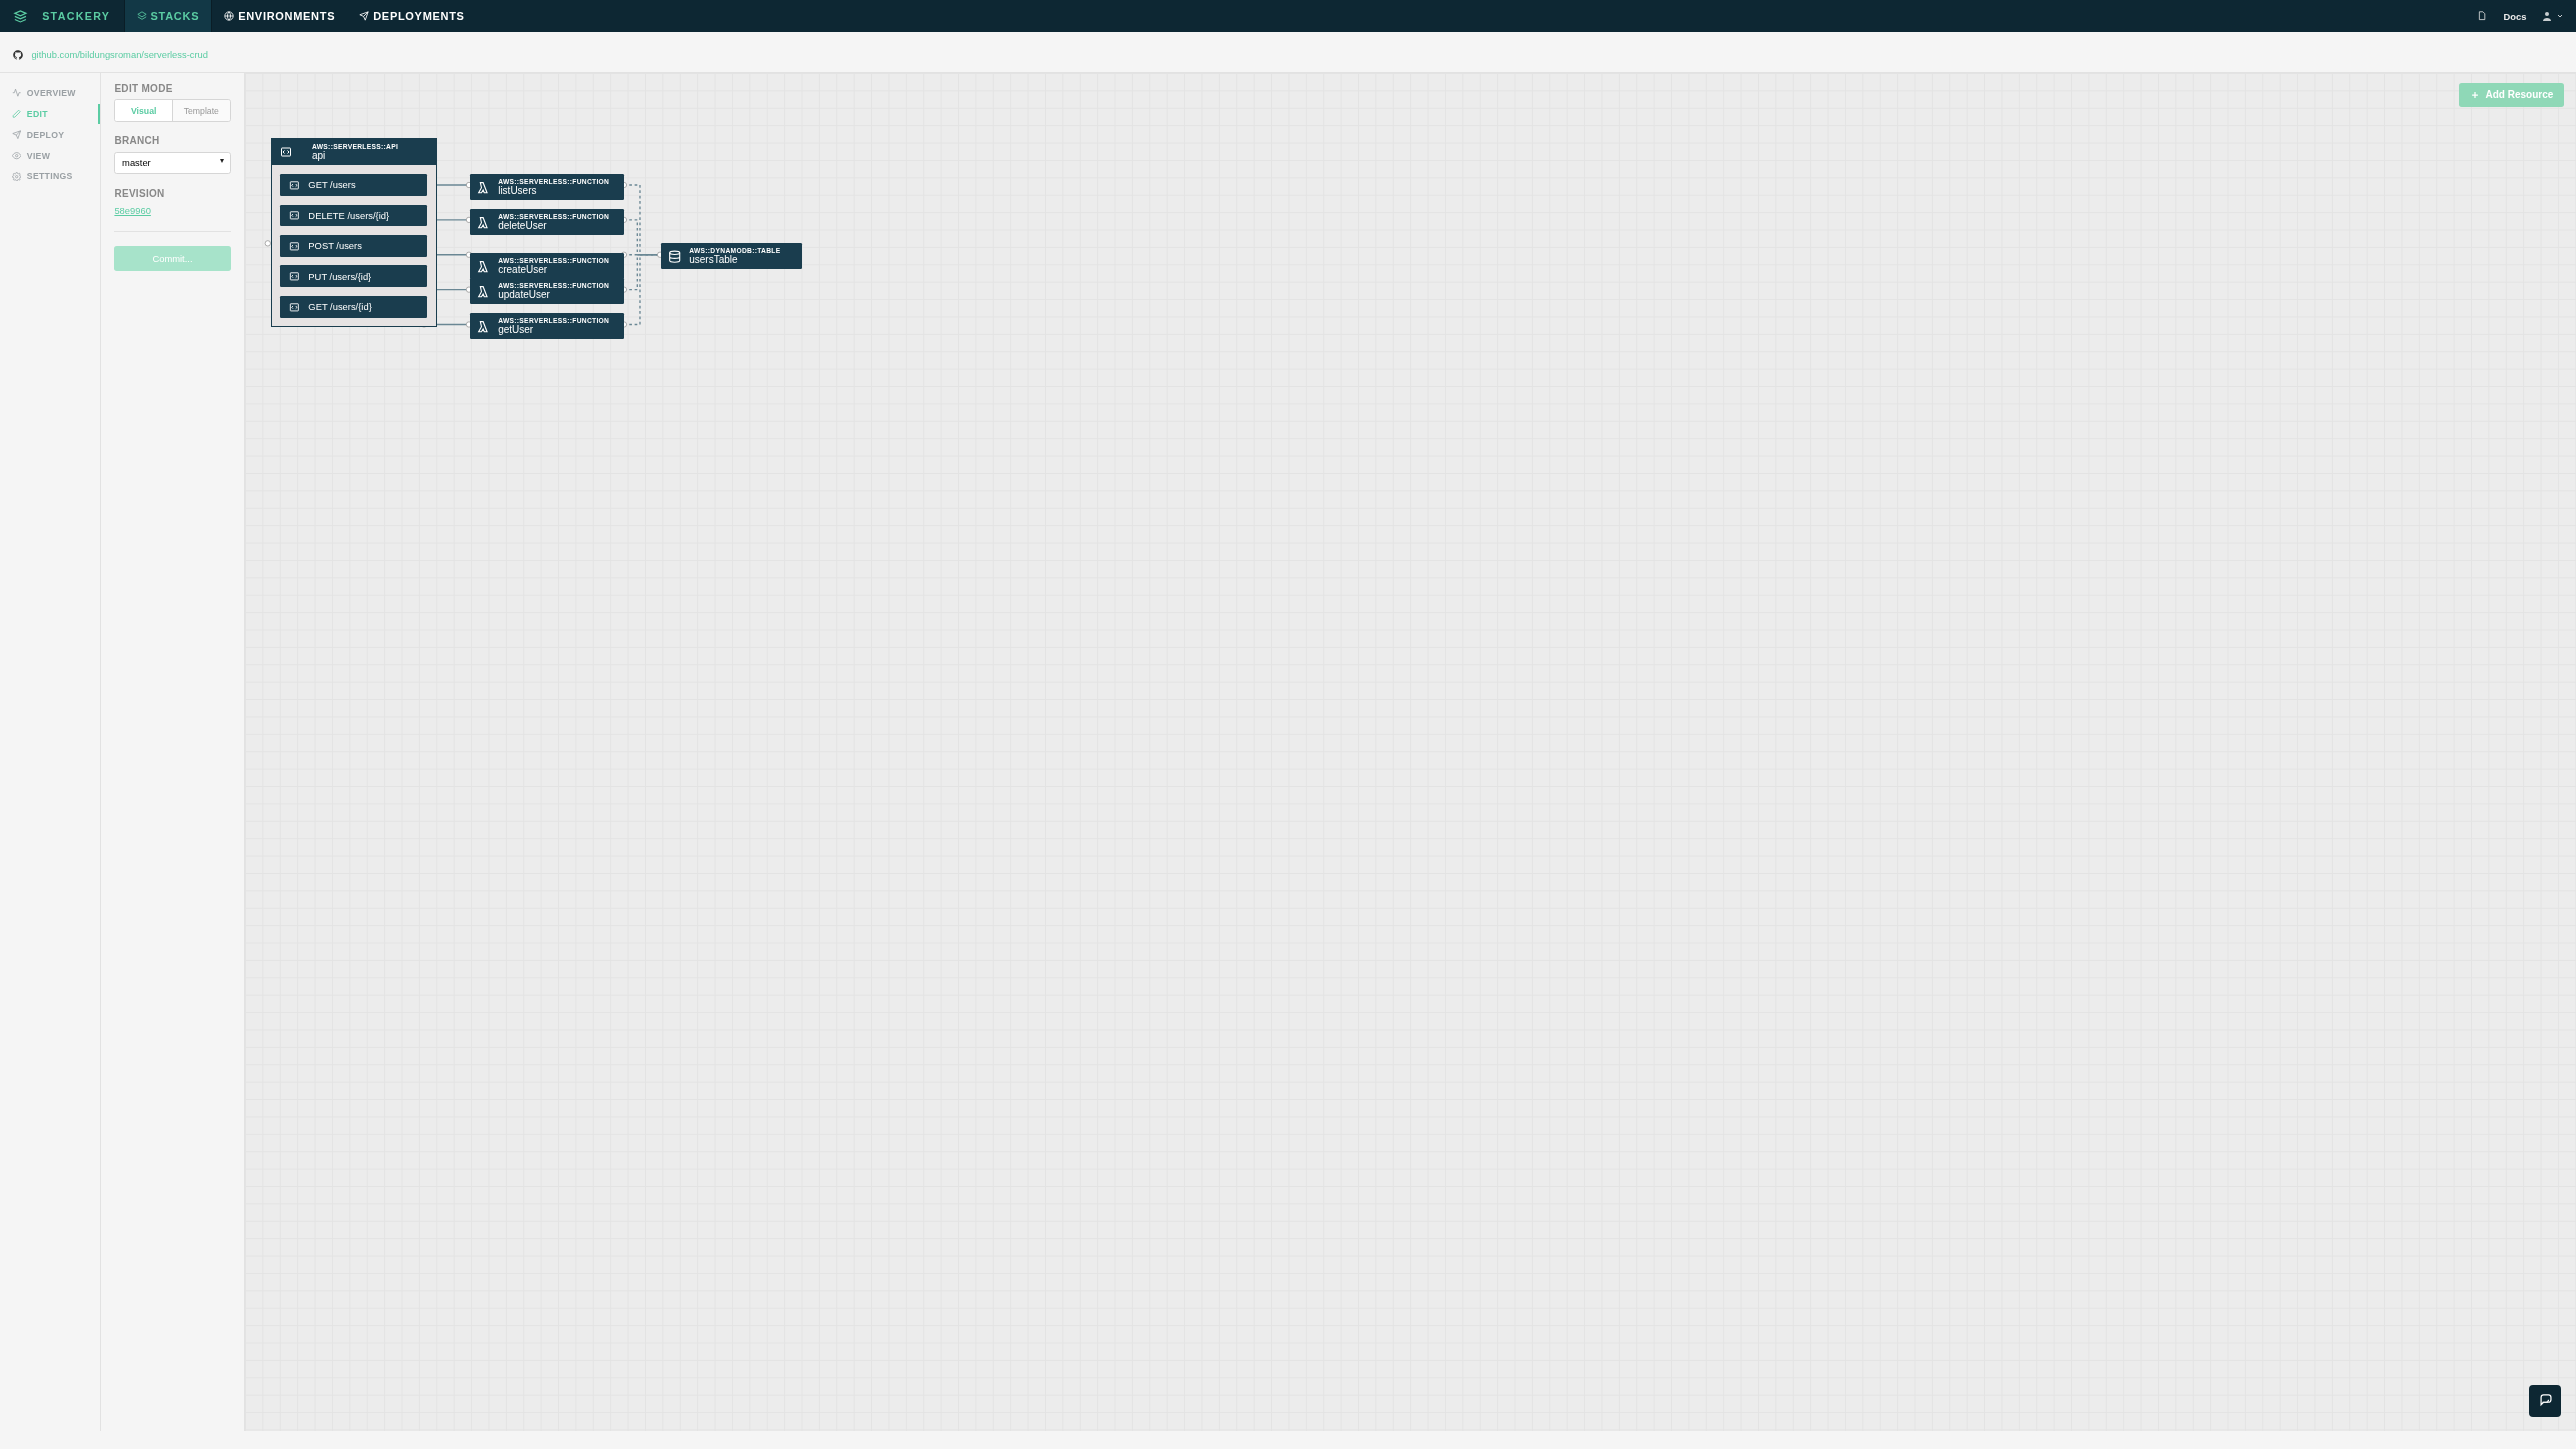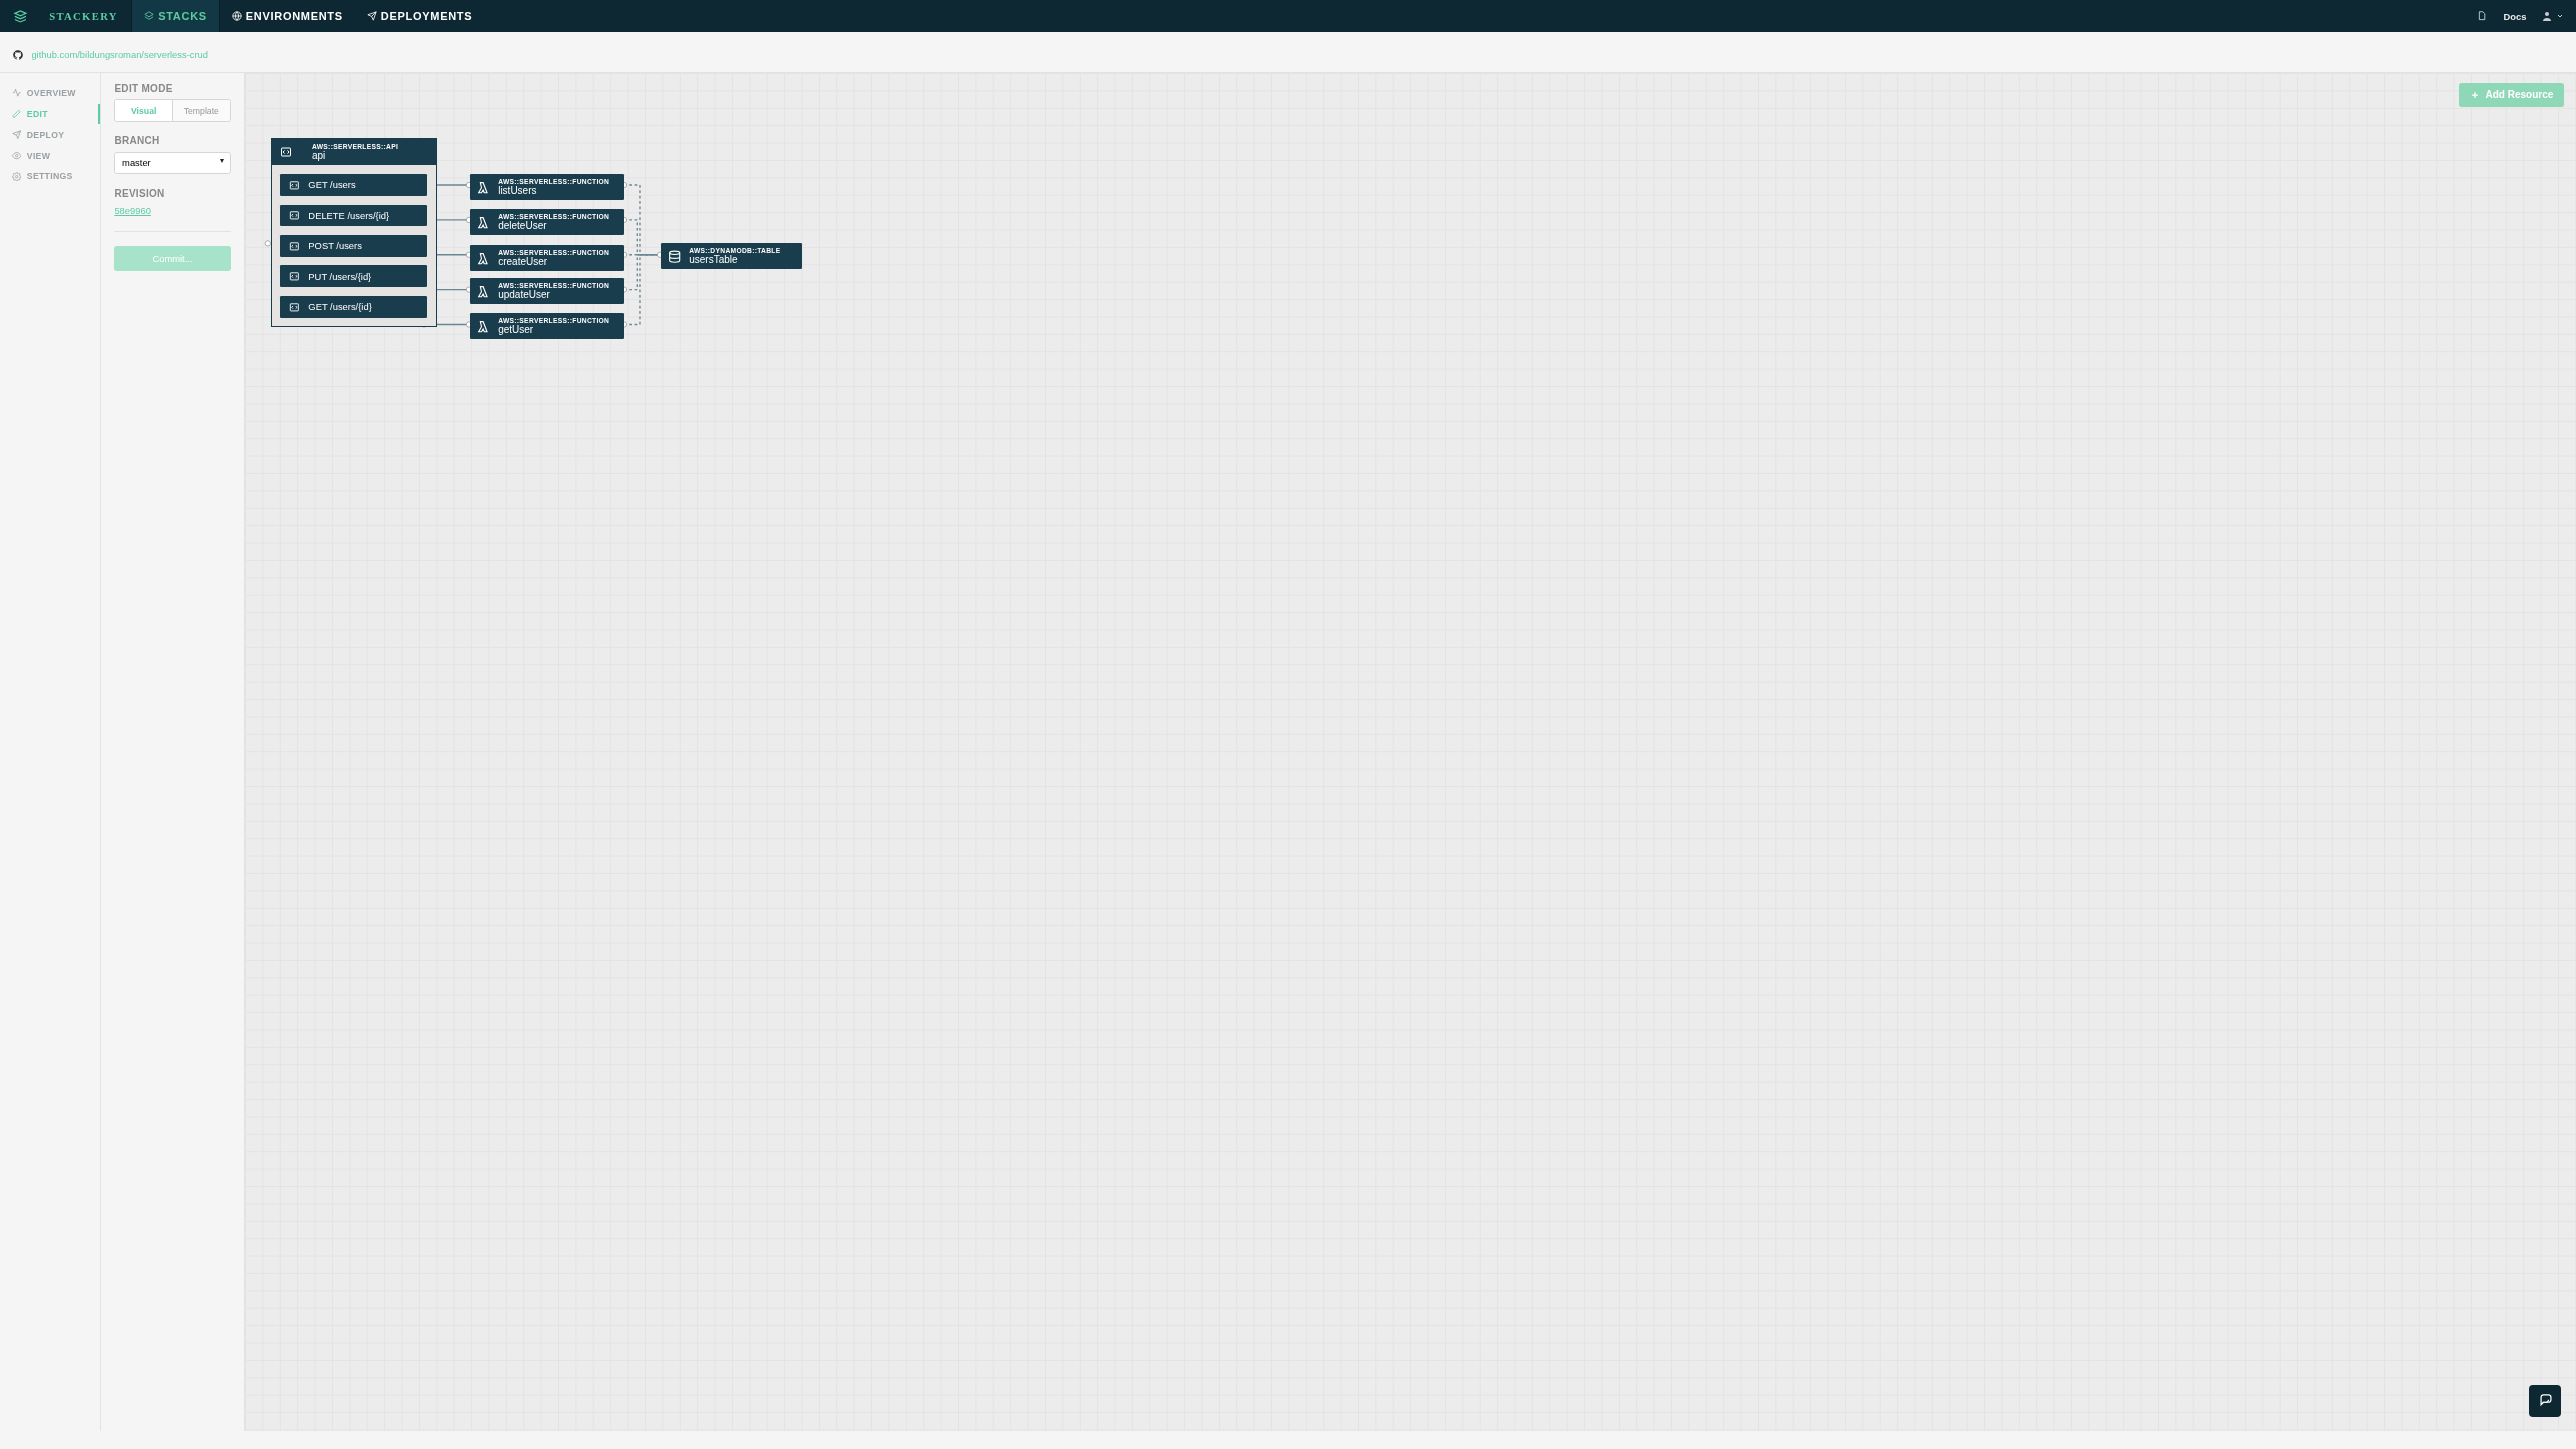--- a/index.html
+++ b/index.html
@@ -1,21 +1,21 @@
 <!DOCTYPE html>
 <html style="font-size:10.7px"><head>
 <meta charset="utf-8">
 <style>
 * { box-sizing: border-box; margin: 0; padding: 0; }
 html, body { width: 100%; height: 100%; font-family: -apple-system, BlinkMacSystemFont, "Segoe UI", Helvetica, Arial, sans-serif; }
 body { background: #f5f5f5; color: #222; overflow: hidden; }
 
 
 .topnav { height: 32px; background: #0d2733; display: flex; align-items: center; color: #fff; }
-.brand { display:flex;align-items:center;gap:21px;padding:0 13.4px;color:#5bcca3;font-weight:600;letter-spacing:1.3px;font-size:10.7px;font-family:Liberation Serif, serif;}
+.brand { display:flex;align-items:center;gap:14px;padding:0 13.4px;color:#5bcca3;font-weight:600;letter-spacing:1.3px;font-size:10.7px;}
 .brand svg { width:14.8px;height:14.8px; }
 .topnav .nav-items { display:flex;height:100%; }
 .topnav .nav-item { display:flex;align-items:center;gap:4px;padding:0 12px;height:100%;font-size:11px;font-weight:700;letter-spacing:0.7px;color:#fff;cursor:pointer;}
 .topnav .nav-item.active { background:#123846;color:#5bcca3;border-left:0.7px solid #0a1d26;border-right:0.7px solid #0a1d26;}
 .topnav .right { margin-left:auto;display:flex;align-items:center;gap:5.4px;padding-right:12px;}
 .topnav .right .docs{display:flex;align-items:center;gap:17px;font-size:9.4px;color:#eaeaea;cursor:pointer;font-weight:bold;}
 .topnav .right .user{display:flex;align-items:center;gap:2.7px;color:#c8ced1;cursor:pointer;margin-left:9.4px;}
 
 
 .stack-head { padding:12px 13.4px 12px;border-bottom:0.7px solid #e2e2e2;background:#f5f5f5;}
@@ -302,21 +302,21 @@
       <span class="icon-slot">
           <svg width="13.4" height="13.4" viewBox="0 0 24 24" fill="none" stroke="#fff" stroke-width="2">
             <path d="M6 3h5l7 18h-5l-2-5-3 5H3l5-9-2-9z"></path>
           </svg>
         </span>
       <span class="info">
           <div class="node-type">AWS::SERVERLESS::FUNCTION</div>
           <div class="node-name">deleteUser</div>
         </span>
     </div>
-    <div class="fn-box" style="left:225px;top:172px">
+    <div class="fn-box" style="left:225px;top:180px">
       <span class="icon-slot">
           <svg width="13.4" height="13.4" viewBox="0 0 24 24" fill="none" stroke="#fff" stroke-width="2">
             <path d="M6 3h5l7 18h-5l-2-5-3 5H3l5-9-2-9z"></path>
           </svg>
         </span>
       <span class="info">
           <div class="node-type">AWS::SERVERLESS::FUNCTION</div>
           <div class="node-name">createUser</div>
         </span>
     </div>

